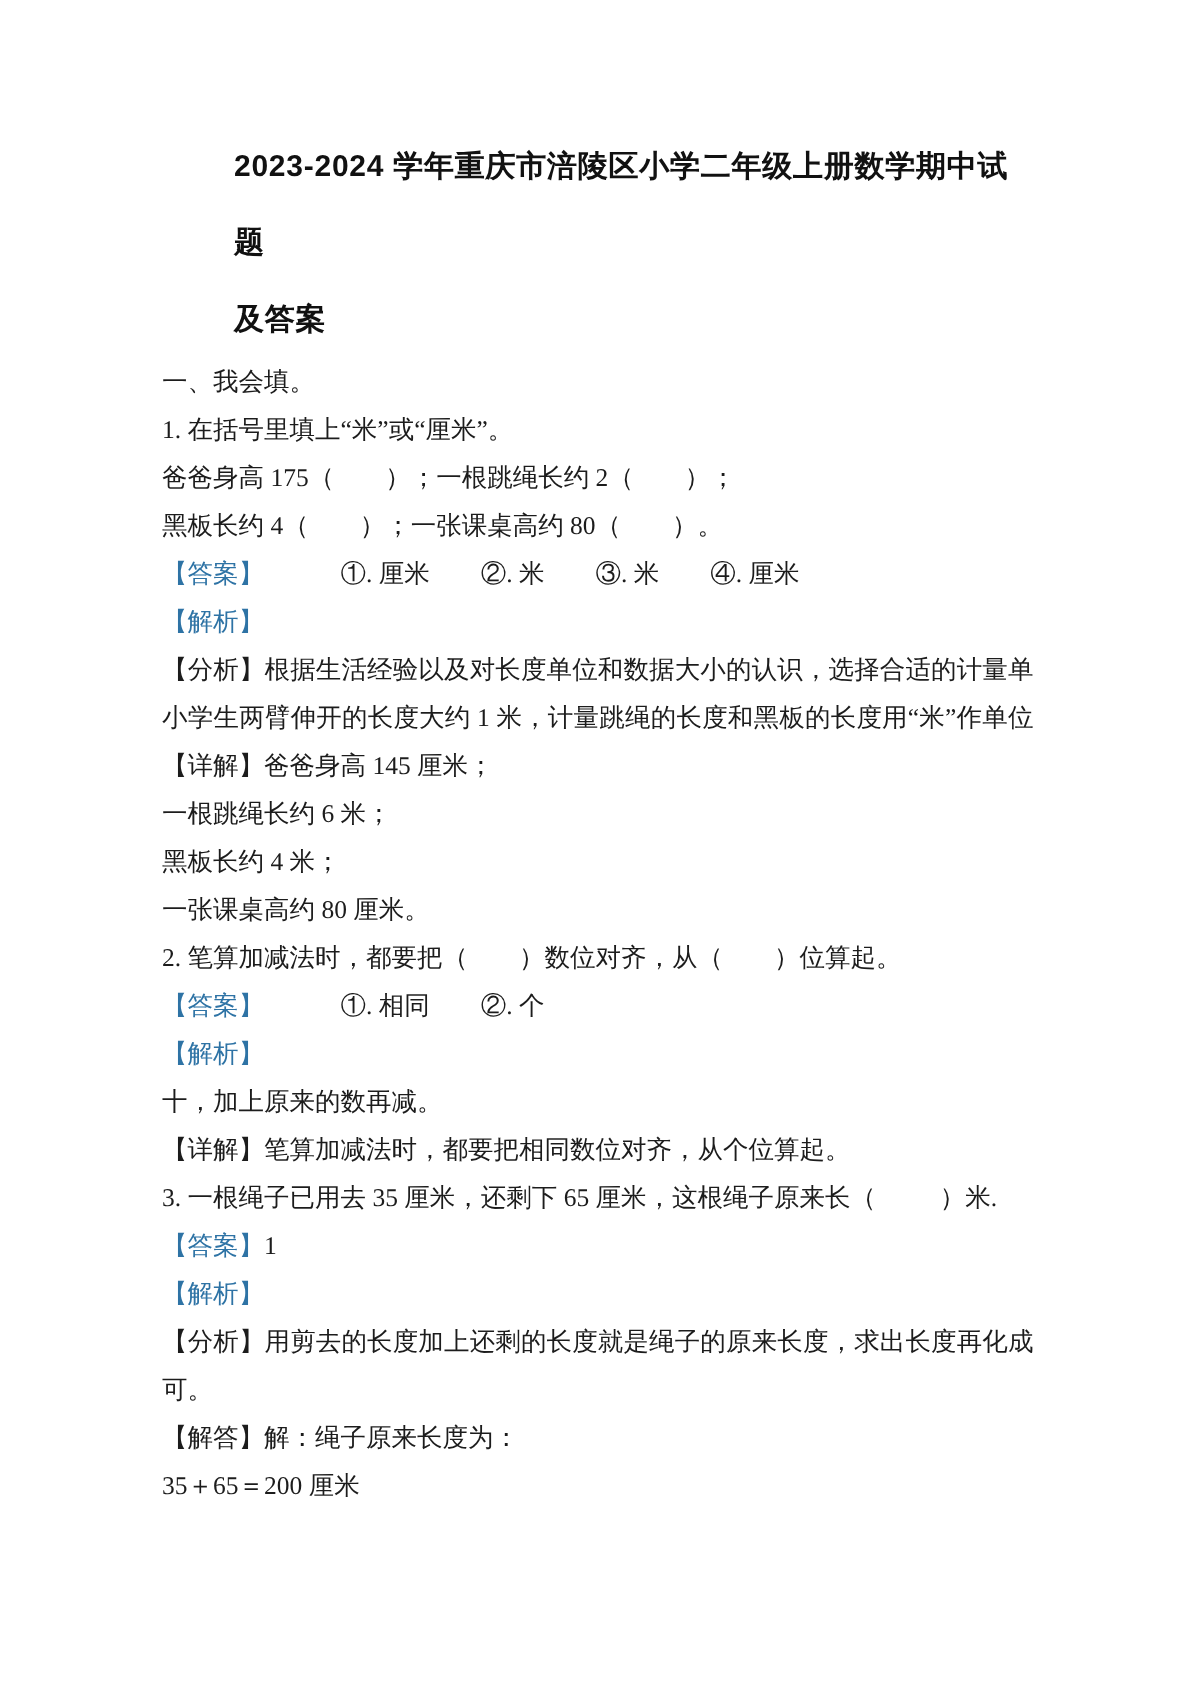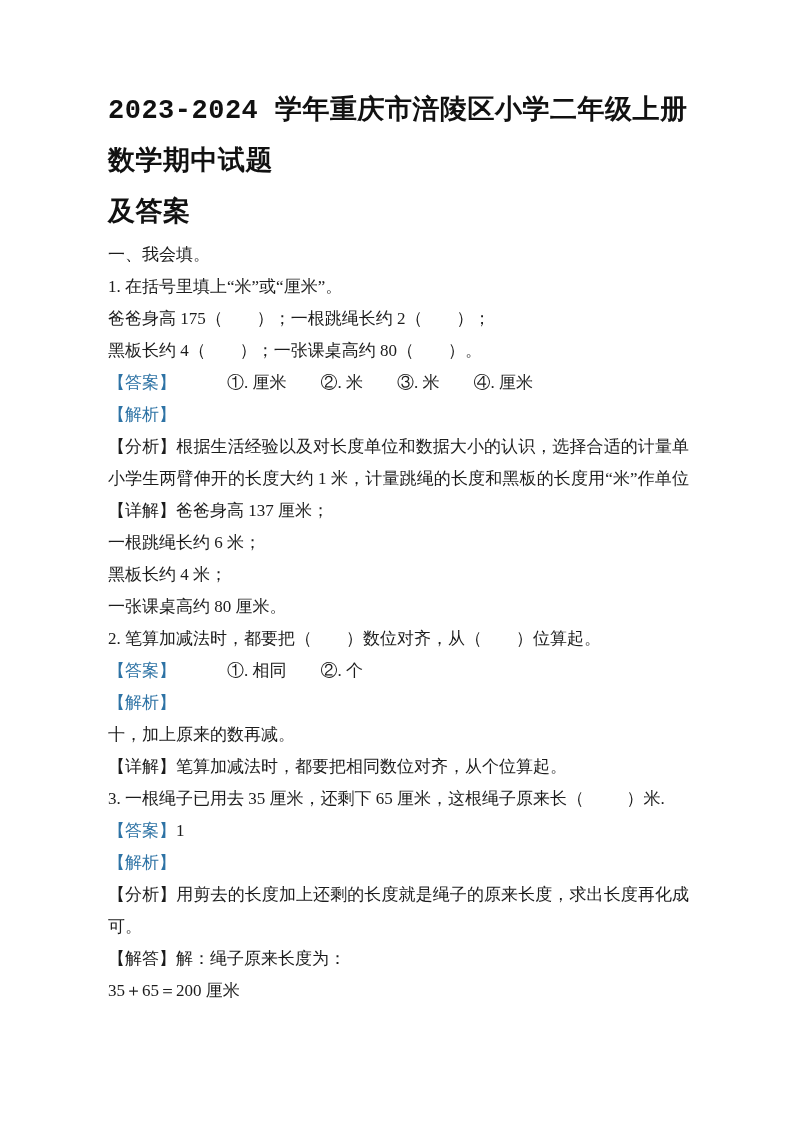--- a/index.html
+++ b/index.html
@@ -9,27 +9,28 @@
     height: 1122px;
     background: #ffffff;
     overflow: hidden;
     font-family: "Liberation Serif", "DejaVu Serif", serif;
     color: #1c1c1c;
   }
   .content {
     padding: 86px 104px 0 108px;
   }
   .title-line {
-    font-family: Liberation Mono, monospace;
-    font-size: 27px;
+    font-family: Liberation Sans, sans-serif;
+    font-size: 20px;
     font-weight: bold;
     line-height: 51px;
     letter-spacing: 0.5px;
     white-space: pre-wrap;
     color: #111111;
+    margin-left: 48px;
   }
   .doc-body { margin-top: 0; }
   .line {
     font-size: 17px;
     line-height: 32px;
     height: 32px;
     white-space: pre-wrap;
     overflow: hidden;
   }
   .line.fill {
@@ -48,21 +49,21 @@
     <div class="title-line">及答案</div>
     <div class="doc-body">
         <div class="line"><span>一、我会填。</span></div>
         <div class="line"><span>1. 在括号里填上“米”或“厘米”。</span></div>
         <div class="line"><span>爸爸身高 175（        ）；一根跳绳长约 2（        ）；</span></div>
         <div class="line"><span>黑板长约 4（        ）；一张课桌高约 80（        ）。</span></div>
         <div class="line"><span class="accent" style="color: rgb(46, 115, 165);">【答案】</span><span>　　　①. 厘米　　②. 米　　③. 米　　④. 厘米</span></div>
         <div class="line"><span class="accent" style="color: rgb(46, 115, 165);">【解析】</span></div>
         <div class="line fill"><span>【分析】根据生活经验以及对长度单位和数据大小的认识，选择合适的计量单位，即可解答。</span></div>
         <div class="line fill"><span>小学生两臂伸开的长度大约 1 米，计量跳绳的长度和黑板的长度用“米”作单位比较合适。</span></div>
-        <div class="line"><span>【详解】爸爸身高 137 厘米；</span></div>
+        <div class="line"><span>【详解】爸爸身高 145 厘米；</span></div>
         <div class="line"><span>一根跳绳长约 6 米；</span></div>
         <div class="line"><span>黑板长约 4 米；</span></div>
         <div class="line"><span>一张课桌高约 80 厘米。</span></div>
         <div class="line"><span>2. 笔算加减法时，都要把（        ）数位对齐，从（        ）位算起。</span></div>
         <div class="line"><span class="accent" style="color: rgb(46, 115, 165);">【答案】</span><span>　　　①. 相同　　②. 个</span></div>
         <div class="line"><span class="accent" style="color: rgb(46, 115, 165);">【解析】</span></div>
         <div class="line"><span>十，加上原来的数再减。</span></div>
         <div class="line"><span>【详解】笔算加减法时，都要把相同数位对齐，从个位算起。</span></div>
         <div class="line"><span>3. 一根绳子已用去 35 厘米，还剩下 65 厘米，这根绳子原来长（          ）米.</span></div>
         <div class="line"><span class="accent" style="color: rgb(46, 115, 165);">【答案】</span><span>1</span></div>

